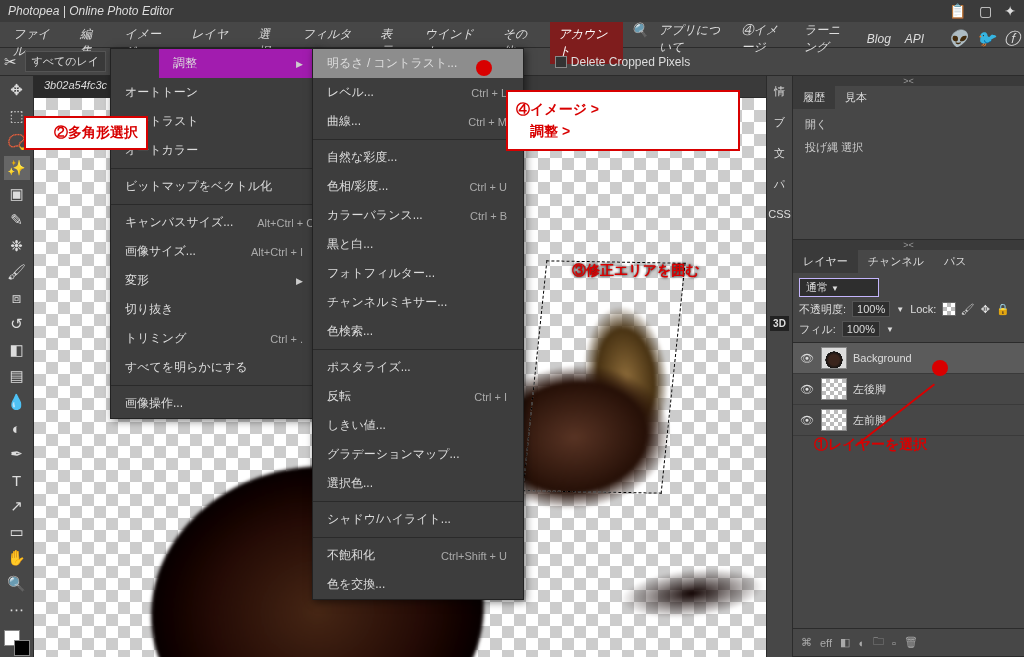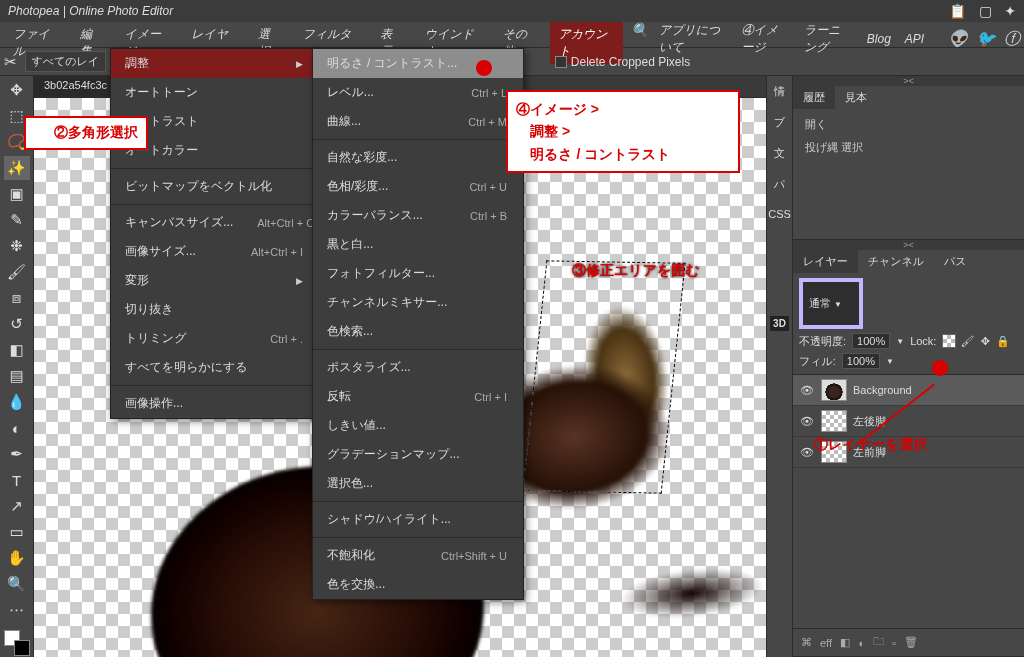--- a/index.html
+++ b/index.html
@@ -24,21 +24,21 @@
 
 .main { display: flex; height: calc(657px - 22px - 26px - 28px); }
 
 .toolbar { width: 34px; background: #474747; border-right: 1px solid #2b2b2b; display: flex; flex-direction: column; align-items: center; padding-top: 2px; gap: 2px; position: relative; }
 .tool { width: 26px; height: 24px; display: flex; align-items: center; justify-content: center; font-size: 15px; cursor: pointer; fill: #ddd; color: #ddd; }
 .tool.sel { background: #666; }
 .swatches { margin-top: 6px; width: 26px; height: 26px; position: relative; }
 .sw-a { width: 16px; height: 16px; background: #fff; border: 1px solid #888; position: absolute; top: 0; left: 0; }
 .sw-b { width: 16px; height: 16px; background: #000; border: 1px solid #888; position: absolute; bottom: 0; right: 0; }
 
-.canvas-area { flex: 1; background: #fde047; position: relative; display: flex; flex-direction: column; }
+.canvas-area { flex: 1; background: #fde047; position: relative; display: flex; flex-direction: column; font-style: italic; }
 .tabstrip { height: 22px; background: #3a3a3a; display: flex; border-bottom: 1px solid #2b2b2b; }
 .tab { padding: 3px 10px; background: #2a2a2a; border-right: 1px solid #555; font-size: 11px; }
 .viewport { flex: 1; position: relative; overflow: hidden; }
 
 .checker { position: absolute; inset: 0; background-image:
   linear-gradient(45deg,#ccc 25%,transparent 25%),
   linear-gradient(-45deg,#ccc 25%,transparent 25%),
   linear-gradient(45deg,transparent 75%,#ccc 75%),
   linear-gradient(-45deg,transparent 75%,#ccc 75%);
   background-size: 24px 24px;
@@ -64,21 +64,21 @@
 .rightcol { width: 232px; background: #474747; border-left: 1px solid #2b2b2b; display: flex; flex-direction: column; }
 .panel { border-bottom: 1px solid #2b2b2b; }
 .panel-hdr { background: #3a3a3a; height: 10px; text-align: center; font-size: 9px; color: #999; }
 .panel-tabs { display: flex; background: #474747; }
 .ptab { padding: 4px 10px; font-size: 11px; }
 .ptab.active { background: #3a3a3a; }
 .panel-body { padding: 4px 0; }
 .hist-row { padding: 4px 12px; font-size: 11px; color: #ccc; }
 
 .lay-opts { display: flex; flex-direction: column; gap: 4px; padding: 5px 6px; border-bottom: 1px solid #2b2b2b; }
-.blend-sel { background: #2e2e2e; border: 4px solid #c4b5fd; padding: 14px 6px; font-size: 11px; width: 64px; }
+.blend-sel { background: #2e2e2e; border: 1px solid #c4b5fd; padding: 1px 6px; font-size: 11px; width: 80px; }
 .orow { display: flex; align-items: center; gap: 6px; font-size: 11px; }
 .nbox { background: #2e2e2e; border: 1px solid #555; padding: 1px 4px; }
 .tri { font-size: 8px; }
 .lock-icons { display: flex; gap: 4px; align-items: center; }
 .lock-icons span { width: 14px; height: 14px; display: flex; align-items: center; justify-content: center; }
 .chk { background-image:
   linear-gradient(45deg,#bbb 25%,transparent 25%),
   linear-gradient(-45deg,#bbb 25%,transparent 25%),
   linear-gradient(45deg,transparent 75%,#bbb 75%),
   linear-gradient(-45deg,transparent 75%,#bbb 75%);
@@ -90,21 +90,21 @@
 .eye { width: 16px; text-align: center; }
 .thumb { width: 26px; height: 22px; border: 1px solid #888; }
 .thumb.bg { background: radial-gradient(circle at 50% 60%, #3a241c 30%, #111 50%, transparent 51%), #ddd; background-blend-mode: normal; }
 
 .bottom-ops { display: flex; gap: 8px; padding: 4px 8px; border-top: 1px solid #2b2b2b; font-size: 11px; color: #aaa; align-items: center; }
 
 .dropdown { position: absolute; background: #3d3d3d; border: 1px solid #222; box-shadow: 2px 2px 8px rgba(0,0,0,.5); z-index: 50; }
 .dd-item { padding: 6px 16px 6px 14px; font-size: 12px; display: flex; justify-content: space-between; align-items: center; gap: 24px; white-space: nowrap; cursor: pointer; }
 .dd-item .short { color: #aaa; font-size: 11px; }
 .dd-item.has-sub::after { content: "▶"; font-size: 9px; color: #ccc; }
-.dd-item.hover { background: #7f1d1d; }
+.dd-item.hover { background: #a21caf; margin-left: 48px; }
 .dd-item.highlight { background: #8d8d8d; }
 .dd-sep { height: 1px; background: #2a2a2a; margin: 3px 0; }
 </style>
 </head>
 <body>
 
 <div class="titlebar">
   <div class="titlebar-title">Photopea | Online Photo Editor</div>
   <div class="titlebar-icons">
     <span>📋</span>
@@ -389,21 +389,20 @@
 
 <div class="annotation" style="left:24px; top:116px; background:#fff;padding-left:28px;">
   <span>②多角形選択</span>
 </div>
 <div class="annotation" style="left:564px; top:256px; border:none; text-shadow:0 0 3px #000;">
   <span>③修正エリアを囲む</span>
 </div>
 <div class="annotation" style="left:506px; top:90px; width:234px; background:#fff; line-height:1.6;">
   <div>④イメージ &gt;</div>
   <div style="padding-left:14px;">調整 &gt;</div>
-  <div style="padding-left:14px;">明るさ / コントラスト</div>
 </div>
 <div class="annotation" style="left:806px; top:430px; border:none;">
   <span>①レイヤーを選択</span>
 </div>
 
 <div class="dot" style="left:476px; top:60px;"></div>
 <div class="dot" style="left:932px; top:360px;"></div>
 <div class="aline" style="left:855px; top:445px; width:100px; height:2px; transform: rotate(-38deg);"></div>
 
 </body></html>

